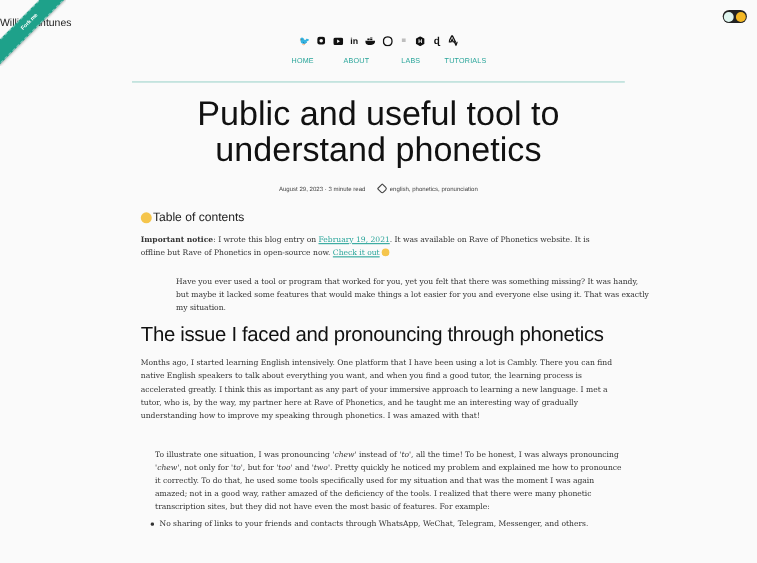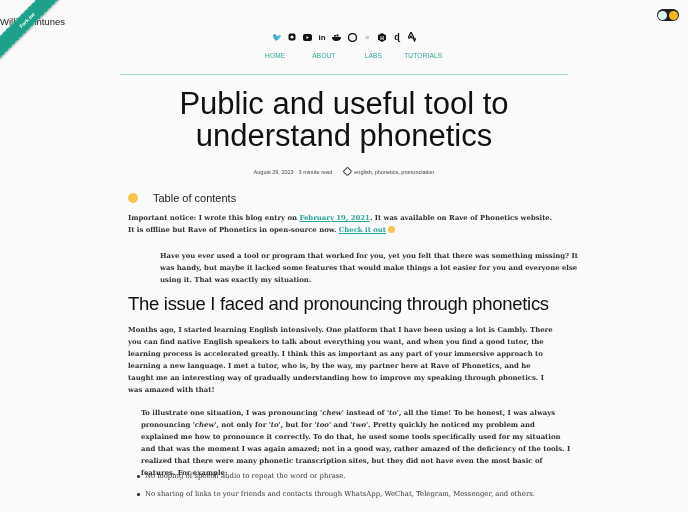--- a/index.html
+++ b/index.html
@@ -26,24 +26,24 @@
   header { text-align: center; }
   .site-title { position: absolute; top: 16px; left: 0; width: 604px; text-align: left; font-size: 9.5px; color: #222; }
   .social { position: absolute; top: 32px; left: 272px; display: flex; gap: 5px; align-items: center; }
   .social span { width: 10px; height: 10px; display: inline-flex; align-items: center; justify-content: center; font-size: 8px; color: #111; font-weight: bold; }
   .nav { position: absolute; top: 52px; left: 265px; display: flex; gap: 0; }
   .nav a { font-size: 6.5px; color: #2aa59a; text-decoration: none; letter-spacing: .2px; }
   .divider { position: absolute; top: 74px; left: 120px; width: 448px; height: 1px; background: #9fd4cc; }
   .post-title { position: absolute; top: 88px; left: 120px; width: 448px; text-align: center; font-size: 31px; line-height: 32px; font-weight: normal; color: #111; margin: 0; }
   .meta { position: absolute; top: 168px; left: 0; width: 688px; text-align: center; font-size: 5.5px; color: #444; }
   .meta .tag-icon { display: inline-block; width: 5px; height: 5px; border: 0.8px solid #444; border-radius: 1px 2px 2px 1px; transform: rotate(45deg); margin: 0 2px 0 10px; vertical-align: -1px; }
-  .toc { position: absolute; top: 192px; left: 128px; font-size: 11px; color: #222; display: flex; align-items: center; gap: 15px; text-align: right; }
+  .toc { position: absolute; top: 192px; left: 128px; font-size: 11px; color: #222; display: flex; align-items: center; gap: 1px; text-align: right; }
   .toc .emoji { width: 10px; height: 10px; border-radius: 50%; background: #f5c54c; display: inline-block; }
   .content { position: absolute; left: 128px; width: 430px; font-family: "DejaVu Serif", serif; font-size: 6.9px; line-height: 12px; color: #333; }
-  .content p { margin: 0; font-weight: bold; }
+  .content p { margin: 0; }
   .content a { color: #2aa59a; }
   .emoji-s { display: inline-block; width: 7px; height: 7px; border-radius: 50%; background: #f5c54c; vertical-align: -1px; }
   .h2 { position: absolute; top: 293px; left: 128px; font-size: 18.5px; font-weight: normal; color: #111; margin: 0; letter-spacing: -0.3px; }
   .bullets { margin: 0; padding: 0; list-style: none; }
   .bullets li { position: relative; padding-left: 17px; height: 18px; }
   .bullets li::before { content: ""; position: absolute; left: 9px; top: 5px; width: 2.5px; height: 2.5px; background: #333; border-radius: 50%; }
 </style>
 </head>
 <body>
 
@@ -138,16 +138,15 @@
 <div class="content" style="top:324px;">
   <p>Months ago, I started learning English intensively. One platform that I have been using a lot is Cambly. There you can find native English speakers to talk about everything you want, and when you find a good tutor, the learning process is accelerated greatly. I think this as important as any part of your immersive approach to learning a new language. I met a tutor, who is, by the way, my partner here at Rave of Phonetics, and he taught me an interesting way of gradually understanding how to improve my speaking through phonetics. I was amazed with that!</p>
 </div>
 
 <div class="content" style="top:407px;margin-left:13px;">
   <p><span>To illustrate one situation, I was pronouncing '</span><i>chew</i><span>' instead of '</span><i>to</i><span>', all the time! To be honest, I was always pronouncing '</span><i>chew</i><span>', not only for '</span><i>to</i><span>', but for '</span><i>too</i><span>' and '</span><i>two</i><span>'. Pretty quickly he noticed my problem and explained me how to pronounce it correctly. To do that, he used some tools specifically used for my situation and that was the moment I was again amazed; not in a good way, rather amazed of the deficiency of the tools. I realized that there were many phonetic transcription sites, but they did not have even the most basic of features. For example:</span></p>
 </div>
 
 <div class="content" style="top:470px;">
   <ul class="bullets">
-    <li>No looping of speech audio to repeat the word or phrase.</li>
     <li>No sharing of links to your friends and contacts through WhatsApp, WeChat, Telegram, Messenger, and others.</li>
   </ul>
 </div>
 
 </body></html>

